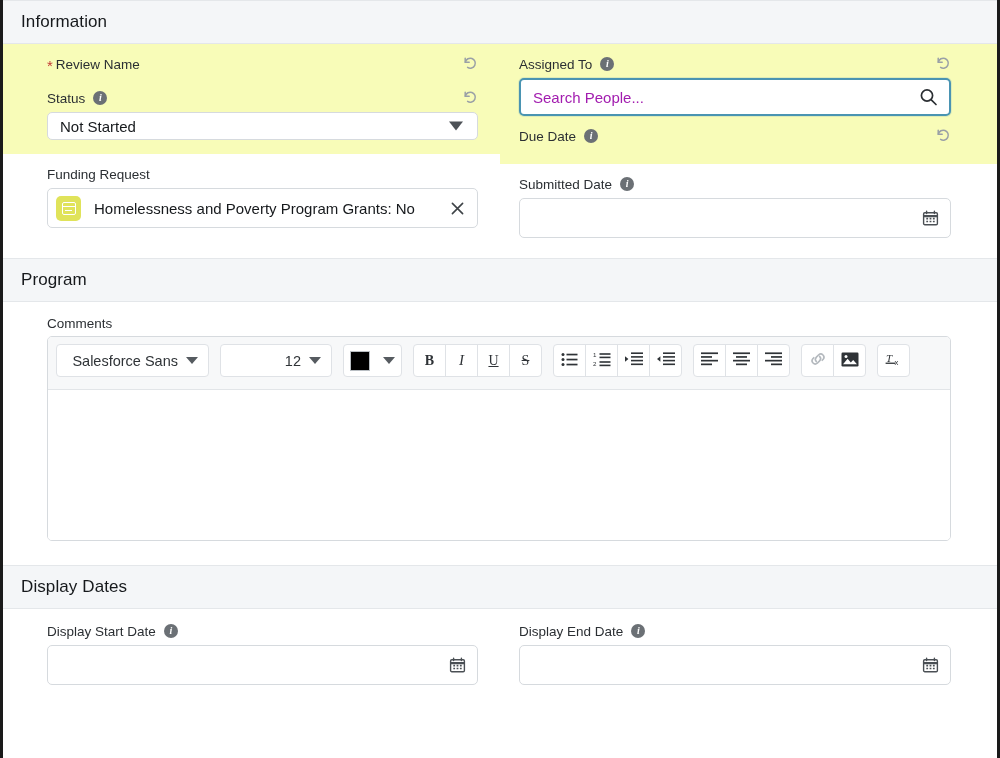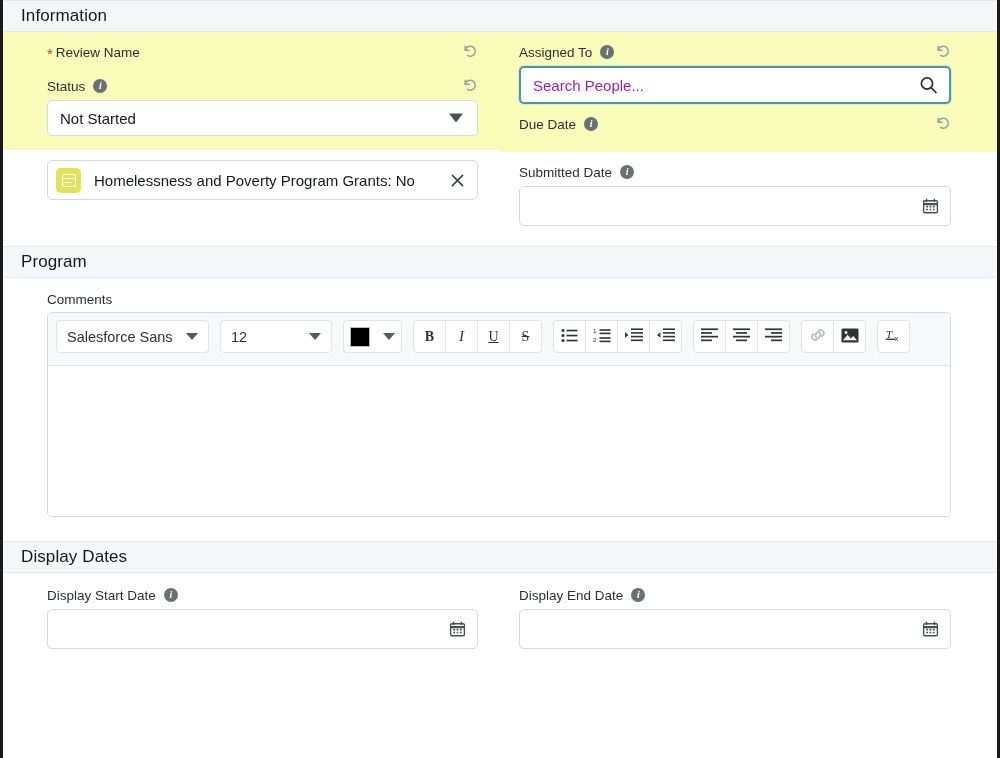--- a/index.html
+++ b/index.html
@@ -18,21 +18,21 @@
     border-right: 3px solid #1a1a1a;
     overflow: hidden;
   }
 
   
   .section-header {
     background: #f4f6f8;
     border-bottom: 1px solid #e4e7ea;
     border-top: 1px solid #e4e7ea;
     padding: 0 18px;
-    height: 32px;
+    height: 44px;
     display: flex;
     align-items: center;
   }
   .section-header .title {
     font-size: 17px;
     color: #16191c;
     letter-spacing: .1px;
   }
 
   
@@ -212,21 +212,21 @@
     display: flex;
     align-items: center;
     justify-content: center;
     color: #2f3337;
     font-size: 14px;
     margin-left: -1px;
   }
   .tb-btn:first-child { margin-left: 0; border-radius: 4px 0 0 4px; }
   .tb-btn:last-child { border-radius: 0 4px 4px 0; }
   .tb-group.single .tb-btn { border-radius: 4px; }
-  .tb-btn.wide { padding: 0 10px; justify-content: space-between; }
+  .tb-btn.wide { padding: 0 10px; justify-content: flex-end; }
   .tb-sel {
     width: 153px;
     border-radius: 4px !important;
     font-size: 14.5px;
     padding: 0 11px;
   }
   .tb-sel.size { width: 112px; }
   .tb-caret {
     width: 0; height: 0;
     border-left: 6px solid transparent;
@@ -286,32 +286,35 @@
             <div class="flabel">
               <span>Status</span>
               <span class="info-icon">i</span>
             </div>
             <div class="undo-icon">
               <svg width="18" height="18" viewBox="0 0 18 18" fill="none" stroke="#9aa0a6" stroke-width="1.5" stroke-linecap="round">
                 <path d="M5.2 4.2 V8.2 H9.2"></path>
                 <path d="M5.4 8.0 A5 5 0 1 1 7.6 13.4"></path>
               </svg>
             </div>
-            <div class="input" style="height:36px;">
+            <div class="input" style="height:28px;">
               <span>Not Started</span>
               <span class="caret"></span>
             </div>
           </div>
 
           <div style="height:14px;"></div>
         </div>
       </div>
 
       <div class="col-inner">
         <div class="field">
+          <div class="flabel">
+            <span>Funding Request</span>
+          </div>
           <div class="lookup">
             <span class="rec-icon">
                 <span class="glyph"></span>
               </span>
             <span class="ltext">Homelessness and Poverty Program Grants: No</span>
             <span class="xbtn">
               <svg width="15" height="15" viewBox="0 0 15 15" stroke="#3e4347" stroke-width="1.6" stroke-linecap="round">
                 <path d="M2.4 2.4 L12.6 12.6 M12.6 2.4 L2.4 12.6"></path>
               </svg>
             </span>

